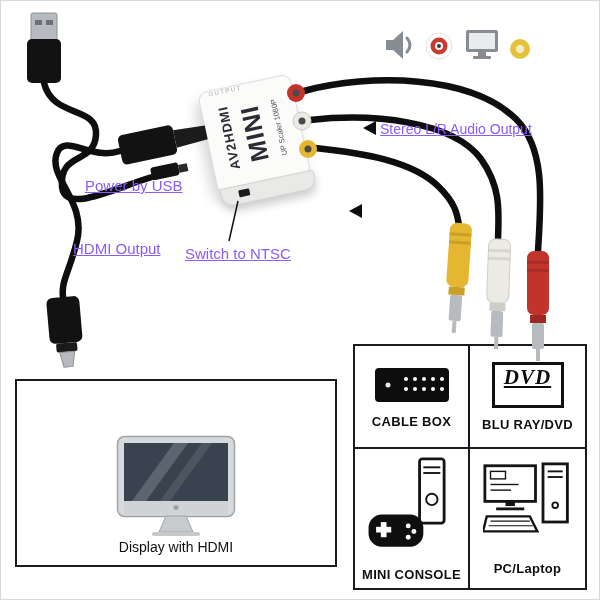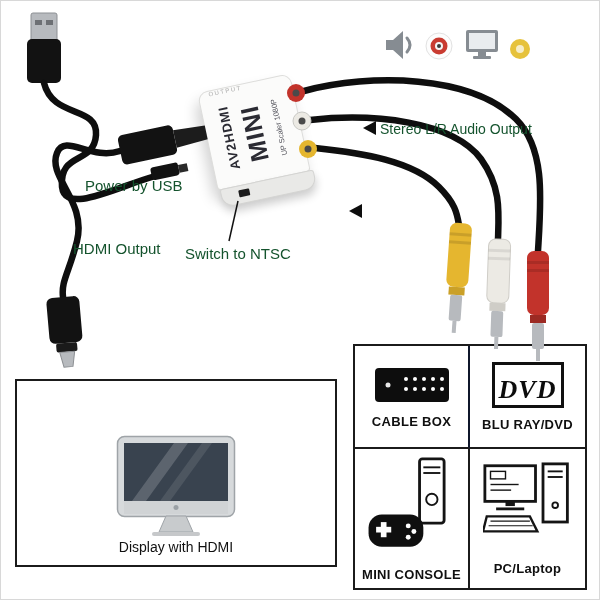--- a/index.html
+++ b/index.html
@@ -2,21 +2,21 @@
 <html><head>
 <meta charset="utf-8">
 <style>
   html,body{margin:0;padding:0;background:#fff;}
   .stage{
     position:relative;width:600px;height:600px;background:#ffffff;
     border:1px solid #d8d8d8;box-sizing:border-box;overflow:hidden;
     font-family:"Liberation Sans",sans-serif;color:#0c0c0c;
   }
   
-  .lbl{position:absolute;font-size:15px;white-space:nowrap;z-index:8;color:#14532d;}
+  .lbl{position:absolute;font-size:15px;white-space:nowrap;z-index:8;color:#8b5cf6;text-decoration:underline;}
   .lbl-power{left:84px;top:176px;}
   .lbl-hdmi{left:72px;top:239px;}
   .lbl-ntsc{left:184px;top:244px;}
   .lbl-audio{left:379px;top:120px;font-size:14px;}
   .lbl-video{left:363px;top:203px;font-size:14px;}
   
   .ic{position:absolute;z-index:3;}
   .ic-speaker{left:383px;top:27px;}
   .ic-record{left:423px;top:30px;}
   .ic-display{left:464px;top:28px;}
@@ -44,22 +44,22 @@
     display:flex;justify-content:space-evenly;align-items:flex-end;padding:14px 4px 10px;}
   .disp{display:flex;flex-direction:column;align-items:center;}
   .plabel{font-size:14px;color:#101010;}
   .panel-right{left:352px;top:343px;width:234px;height:246px;
     display:grid;grid-template-columns:1fr 1fr;grid-template-rows:103px 1fr;}
   .cell{display:flex;flex-direction:column;align-items:center;justify-content:center;gap:9px;box-sizing:border-box;}
   .cell-1{border-right:2px solid #0f172a;border-bottom:2px solid #1b1b1b;}
   .cell-2{border-bottom:2px solid #1b1b1b;}
   .cell-3{border-right:2px solid #1b1b1b;}
   .slabel{font-size:13px;font-weight:bold;letter-spacing:.3px;color:#101010;}
-  .dvd-logo{width:66px;height:40px;border:3px solid #101010;display:flex;align-items:flex-end;justify-content:center;
-    font-family:"Liberation Serif",serif;font-style:italic;font-weight:bold;font-size:26px;letter-spacing:1px;}
+  .dvd-logo{width:66px;height:40px;border:3px solid #101010;display:flex;align-items:flex-start;justify-content:center;
+    font-family:"Liberation Serif",serif;font-style:italic;font-weight:bold;font-size:21px;letter-spacing:1px;text-decoration:underline;}
 </style>
 </head>
 <body>
 
 <div class="stage">
 
   <svg class="ic ic-speaker" width="34" height="34" viewBox="0 0 34 34">
     <polygon points="2,12 9,12 19,3 19,31 9,22 2,22" fill="#868c92"></polygon>
     <path d="M23,10 Q29,17 23,24" stroke="#868c92" stroke-width="3" fill="none" stroke-linecap="round"></path>
   </svg>

